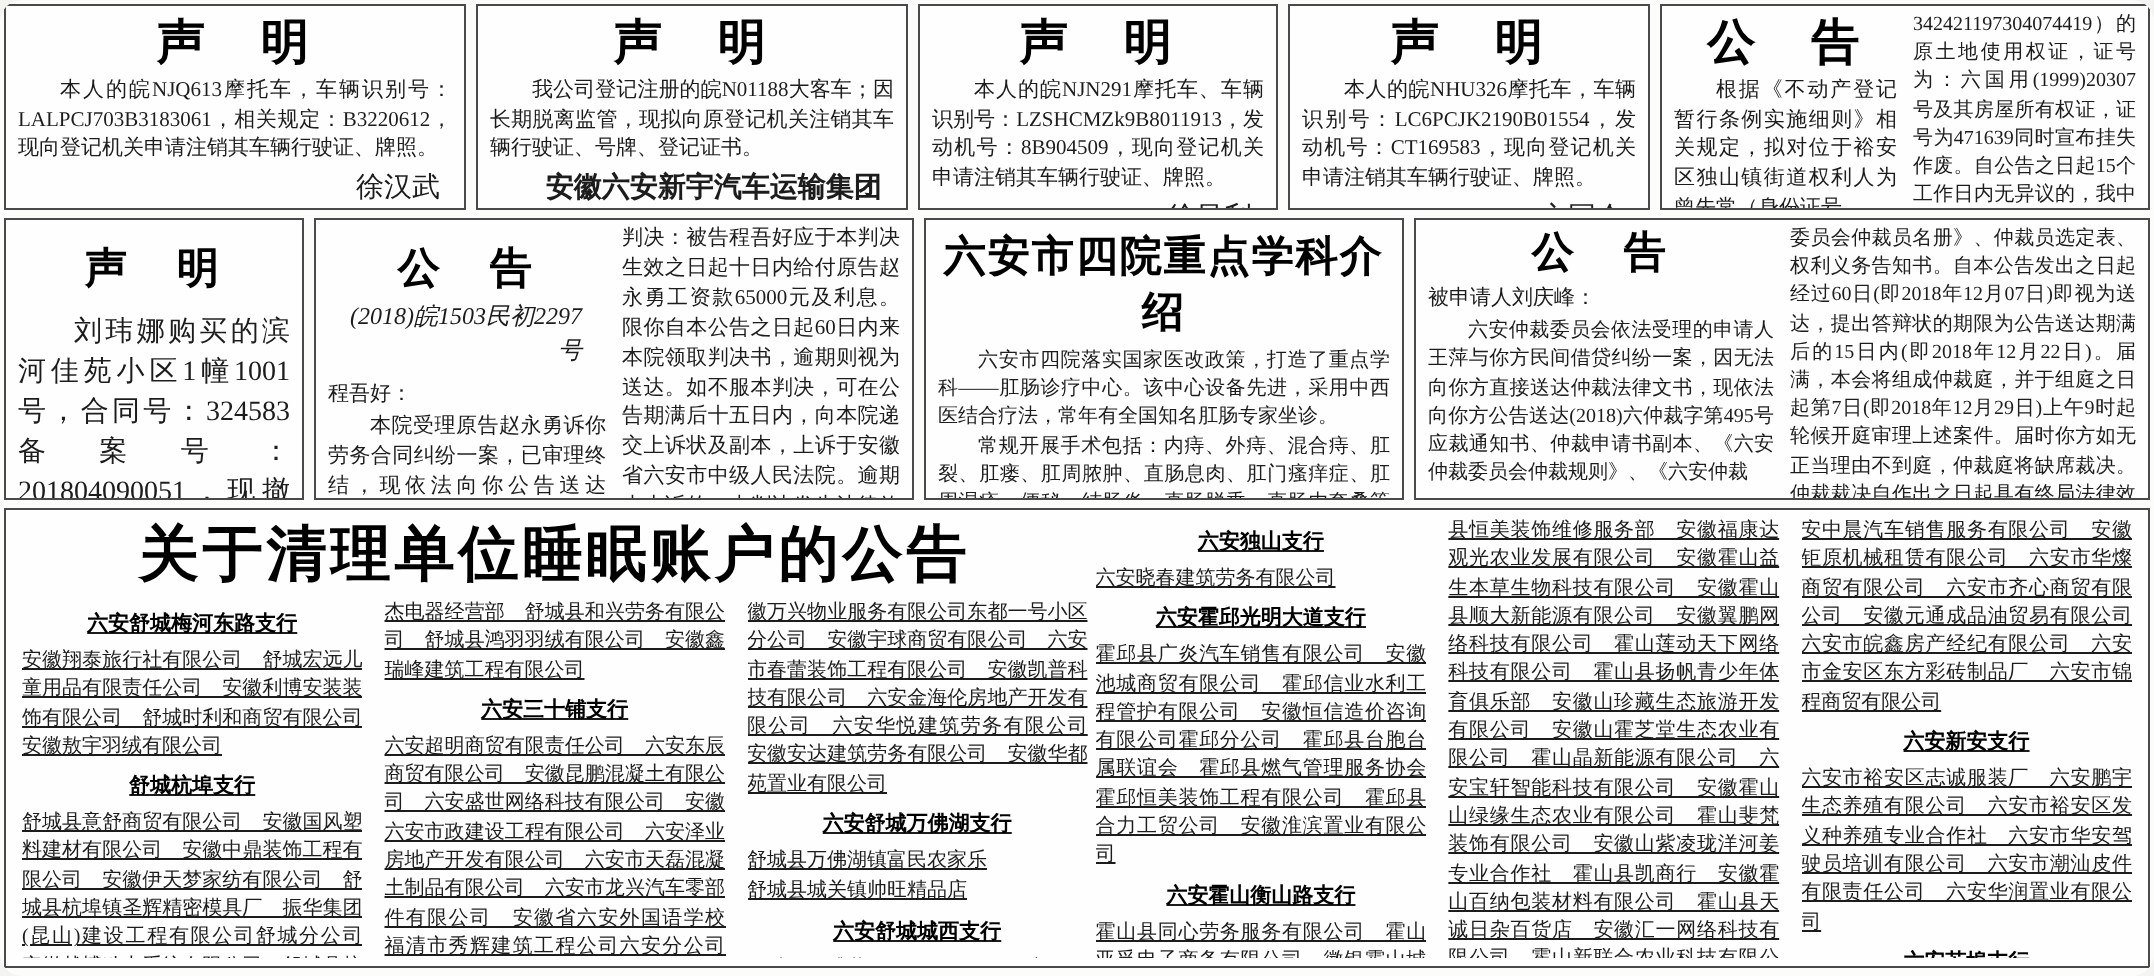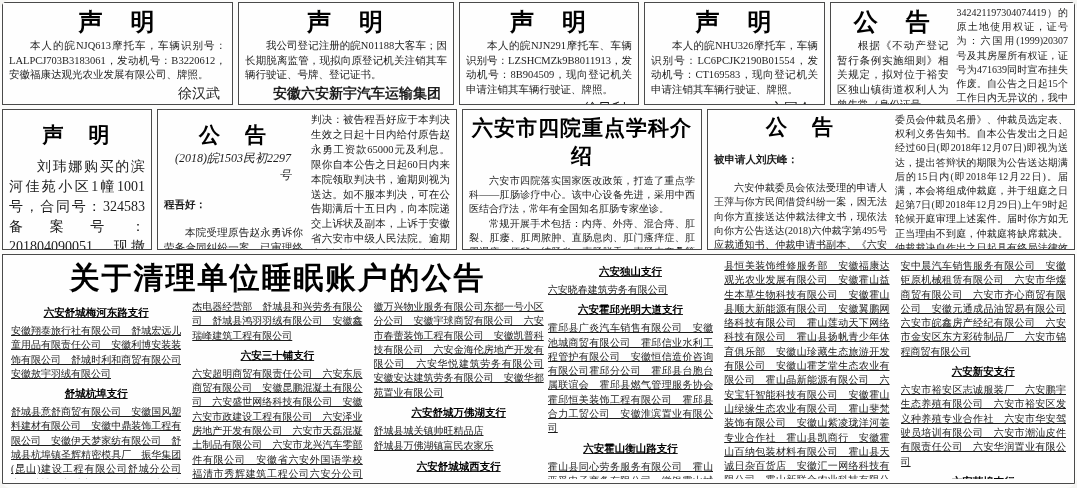--- a/index.html
+++ b/index.html
@@ -24,21 +24,21 @@
   }
   .box-title.small{font-size:21px;margin-top:10px;}
   .body{font-size:10.5px;line-height:1.42;margin:0;text-align:justify;}
   .ind{text-indent:2em;}
   .sig{font-size:14px;text-align:right;padding-right:6px;margin-top:2px;}
   .sig.bold{font-weight:bold;}
   .sig.nowrap{white-space:nowrap;padding-right:0;}
   .two-col{display:flex;gap:8px;}
   .two-col .col{flex:1;min-width:0;}
   .case-no{font-style:italic;font-size:12px;text-align:right;margin:2px 12px 6px 0;}
-  .salutation{font-weight:bold;font-size:10.5px;margin:14px 0;}
+  .salutation{font-weight:normal;font-size:10.5px;margin:3px 0;}
   .hosp-title{
     font-family:"Liberation Sans","DejaVu Sans",sans-serif;font-weight:bold;
     font-size:21px;text-align:center;letter-spacing:1px;margin:1px 0 4px 0;color:#000;
   }
   .notice-box{height:230px;padding:4px 8px;}
   .nb-inner{display:flex;gap:4px;height:100%;}
   .nb-left{width:50.5%;display:flex;flex-direction:column;min-width:0;}
   .nb-right{flex:1;min-width:0;}
   .nb-title{
     font-family:"Liberation Sans","DejaVu Sans",sans-serif;font-weight:bold;
@@ -55,21 +55,21 @@
   .blk-note{font-style:italic;font-size:10px;margin:0 0 2px 0;}
 </style>
 </head>
 <body>
 
 <div class="page">
 
   <div class="row row1">
     <div class="box w1">
       <div class="box-title">声　明</div>
-      <p class="body ind">本人的皖NJQ613摩托车，车辆识别号：LALPCJ703B3183061，发动机号：B3220612，安徽福康达观光农业发展有限公司、牌照。</p>
+      <p class="body ind">本人的皖NJQ613摩托车，车辆识别号：LALPCJ703B3183061，相关规定：B3220612，现向登记机关申请注销其车辆行驶证、牌照。</p>
       <div class="sig">徐汉武</div>
     </div>
 
     <div class="box w2">
       <div class="box-title">声　明</div>
       <p class="body ind">我公司登记注册的皖N01188大客车；因长期脱离监管，现拟向原登记机关注销其车辆行驶证、号牌、登记证书。</p>
       <div class="sig bold">安徽六安新宇汽车运输集团</div>
       <div class="sig bold">金运客运有限公司</div>
     </div>
 
@@ -149,22 +149,22 @@
               <div class="blk-text">舒城县意舒商贸有限公司　安徽国风塑料建材有限公司　安徽中鼎装饰工程有限公司　安徽伊天梦家纺有限公司　舒城县杭埠镇圣辉精密模具厂　振华集团(昆山)建设工程有限公司舒城分公司　安徽越博动力系统有限公司　舒城县杭埠镇书生建材经营部　舒城县杭埠镇文</div>
             </div>
           <div class="nb-col">
               <div class="blk-text">杰电器经营部　舒城县和兴劳务有限公司　舒城县鸿羽羽绒有限公司　安徽鑫瑞峰建筑工程有限公司</div>
               <div class="blk-heading">六安三十铺支行</div>
               <div class="blk-text">六安超明商贸有限责任公司　六安东辰商贸有限公司　安徽昆鹏混凝土有限公司　六安盛世网络科技有限公司　安徽六安市政建设工程有限公司　六安泽业房地产开发有限公司　六安市天磊混凝土制品有限公司　六安市龙兴汽车零部件有限公司　安徽省六安外国语学校　福清市秀辉建筑工程公司六安分公司　六安市诚信大药房有限公司　六安市非凡种养殖有限公司　中国市政工程中南设计研究总院有限公司六安分公司　安</div>
             </div>
           <div class="nb-col">
               <div class="blk-text">徽万兴物业服务有限公司东都一号小区分公司　安徽宇球商贸有限公司　六安市春蕾装饰工程有限公司　安徽凯普科技有限公司　六安金海伦房地产开发有限公司　六安华悦建筑劳务有限公司　安徽安达建筑劳务有限公司　安徽华都苑置业有限公司</div>
               <div class="blk-heading">六安舒城万佛湖支行</div>
+              <div class="blk-text">舒城县万佛湖镇富民农家乐</div>
               <div class="blk-text">舒城县城关镇帅旺精品店</div>
-              <div class="blk-text">舒城县万佛湖镇富民农家乐</div>
               <div class="blk-heading">六安舒城城西支行</div>
               <div class="blk-text">舒城县海盛装饰工程有限公司　安徽舒州门窗制造有限公司　舒城鑫石劳务有限公司　安徽方圆装饰工程有限公司</div>
             </div>
         </div>
       </div>
       <div class="nb-right">
         <div class="cols" style="height:100%;">
           <div class="nb-col">
               <div class="blk-heading">六安独山支行</div>
               <div class="blk-text">六安晓春建筑劳务有限公司</div>

